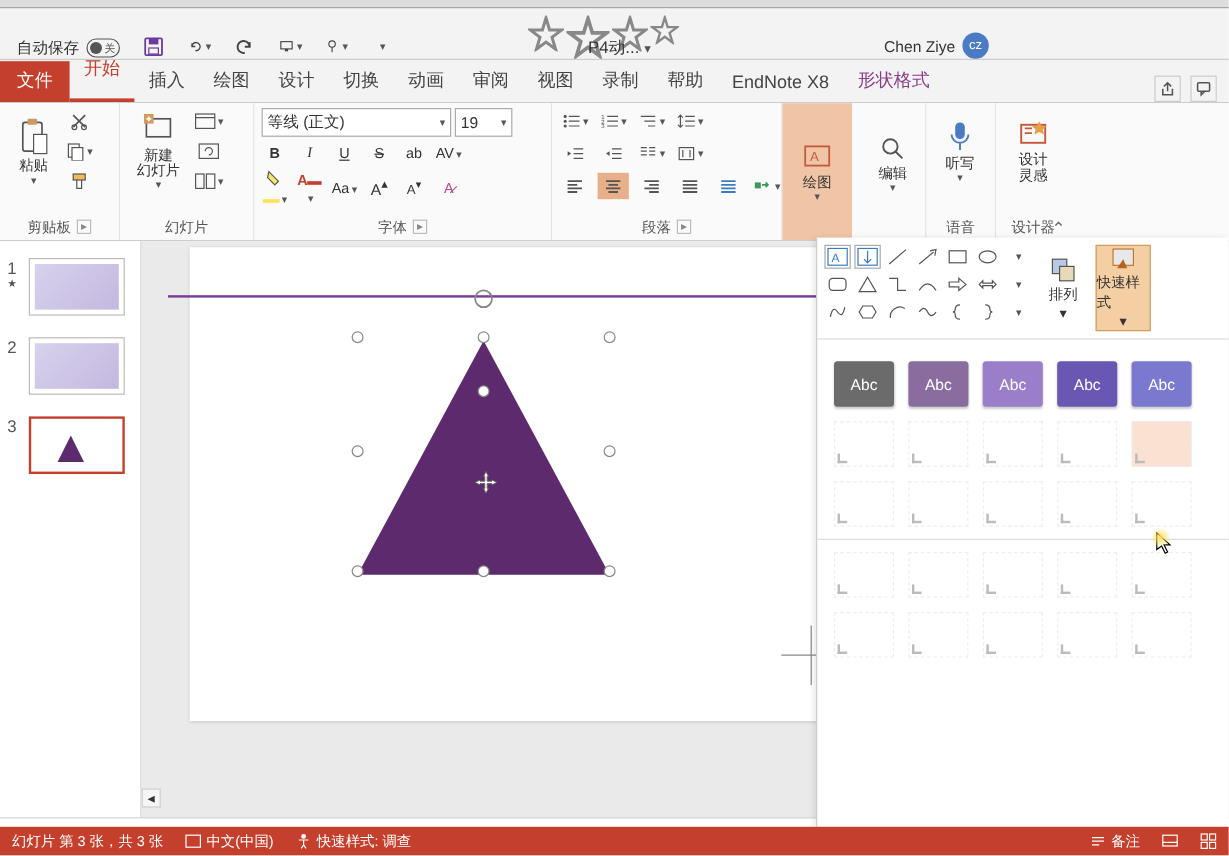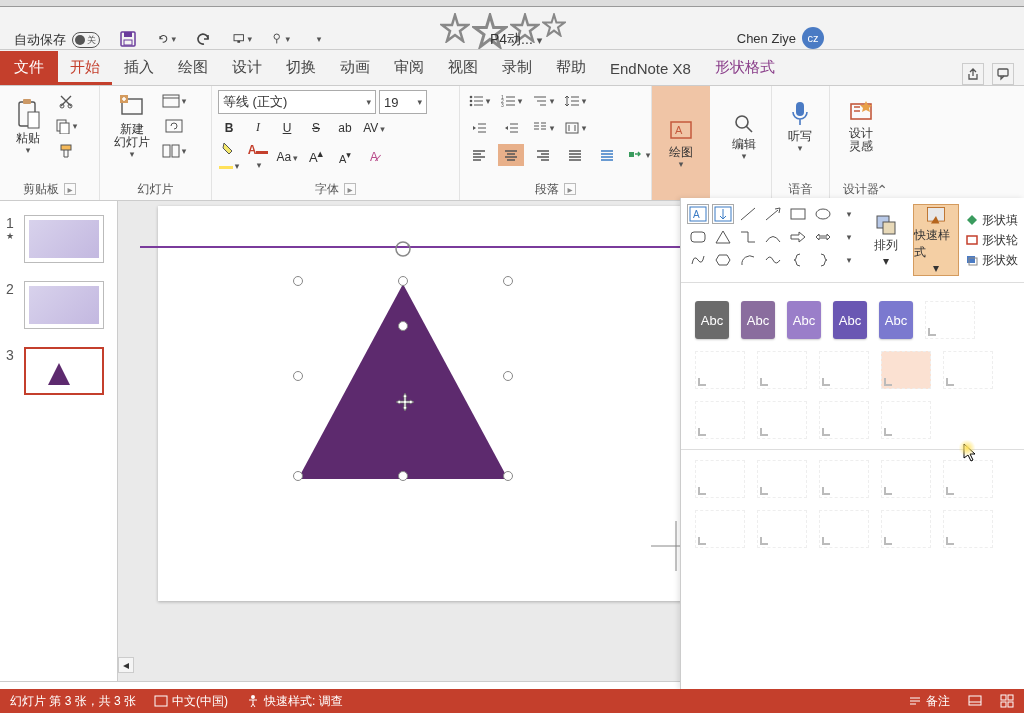--- a/index.html
+++ b/index.html
@@ -17,21 +17,21 @@
 .docname .chev { font-size:11px; color:#555; }
 .deco-stars { position:absolute; left:440px; display:flex; gap:2px; pointer-events:none; }
 .star { width:30px; height:30px; }
 .star path { fill:none; stroke:#888; stroke-width:2.5; }
 .username { position:absolute; right:200px; display:flex; align-items:center; gap:6px; font-size:13px; }
 .avatar { width:22px; height:22px; border-radius:50%; background:#4a7bc4; color:#fff; display:flex; align-items:center; justify-content:center; font-size:11px; }
 .winbtns { position:absolute; right:8px; display:flex; gap:26px; }
 .tabs { height:36px; background:#f3f3f3; display:flex; align-items:flex-end; border-bottom:1px solid #ccc; }
 .tab { padding:7px 12px 8px; font-size:15px; color:#444; cursor:pointer; }
 .tab.file { background:#c43f2c; color:#fff; padding:7px 14px 8px; }
-.tab.active { color:#c43f2c; border-bottom:3px solid #c43f2c; padding-bottom:5px; font-weight:500;margin-top:24px; }
+.tab.active { color:#c43f2c; border-bottom:3px solid #c43f2c; padding-bottom:15px; font-weight:500;margin-top:24px; }
 .tab.context { color:#8a3e8a;margin-top:20px; }
 .tabs-right { margin-left:auto; display:flex; gap:8px; margin-right:10px; }
 .tabs-right .sq { width:22px; height:22px; border:1px solid #ccc; display:flex; align-items:center; justify-content:center; cursor:pointer; }
 .ribbon { height:115px; background:#fafafa; display:flex; border-bottom:1px solid #ccc; }
 .rgroup { display:flex; flex-direction:column; padding:4px 6px 2px; border-right:1px solid #e3e3e3; position:relative; }
 .rgroup .g-body { flex:1; display:flex; align-items:flex-start; }
 .rgroup .g-title { text-align:center; font-size:12px; color:#555; height:18px; display:flex; justify-content:center; align-items:center; gap:5px;}
 .dlaunch { font-size:10px; color:#888; border:1px solid #bbb; width:12px; height:12px; display:flex; align-items:center; justify-content:center;}
 .bigbtn { display:flex; flex-direction:column; align-items:center; justify-content:center; width:44px; height:72px; cursor:pointer; font-size:12px; }
 .bigbtn .lbl { margin-top:2px; text-align:center; line-height:13px; }
@@ -86,21 +86,21 @@
 .shape-col { display:flex; flex-direction:column; gap:3px; }
 .shape-row { display:flex; gap:3px; }
 .shp { width:22px; height:20px; display:flex; align-items:center; justify-content:center; cursor:pointer; }
 .shp svg { width:18px; height:16px; }
 .shp.boxed { border:1px solid #aaa; }
 .arrange-btn, .quickstyle-btn { display:flex; flex-direction:column; align-items:center; justify-content:center; width:46px; height:72px; font-size:12px; border:1px solid transparent; cursor:pointer; }
 .quickstyle-btn.selected { background:#f4cfa4; border:1px solid #d49b5e; }
 .shape-opts { display:flex; flex-direction:column; gap:3px; margin-left:2px; justify-content:center; }
 .shape-opts .opt { display:flex; align-items:center; gap:3px; font-size:12px; cursor:pointer; white-space:nowrap; overflow:hidden; }
 .style-grid { padding:18px 10px 10px 14px; display:flex; gap:12px; flex-wrap:wrap; }
-.style-swatch { width:34px; height:38px; border-radius:3px; display:flex; align-items:center; justify-content:center; color:#fff; font-size:13px; cursor:pointer; box-shadow:0 1px 2px rgba(0,0,0,.2);text-align:center;}
+.style-swatch { width:50px; height:38px; border-radius:3px; display:flex; align-items:center; justify-content:center; color:#fff; font-size:13px; cursor:pointer; box-shadow:0 1px 2px rgba(0,0,0,.2);text-align:center;}
 .empty-swatch { width:50px; height:38px; border:1px dashed #eee; position:relative; cursor:pointer;}
 .empty-swatch::after { content:''; position:absolute; left:2px; bottom:2px; width:6px; height:6px; border-left:2px solid #bbb; border-bottom:2px solid #bbb;}
 .preset-section { border-top:1px solid #ddd; padding:10px 14px;}
 .preset-title { font-weight:600; font-size:14px; margin-bottom:16px;}
 .preset-grid { display:flex; gap:12px; flex-wrap:wrap;}
 .cursor-spot { position:absolute; left:963px; top:443px; pointer-events:none;}
 .cursor-spot .glow { width:18px; height:16px; background:radial-gradient(circle,#ffe15a,transparent 70%); position:absolute; left:-5px; top:-3px;}
 .droparrow { font-size:9px; color:#555; margin-left:2px;}
 </style>
 </head>
@@ -719,41 +719,20 @@
         <span class="chev">▾</span>
     </div>
     <div class="quickstyle-btn selected">
       <svg width="26" height="26" viewBox="0 0 26 26">
           <rect x="3" y="3" width="20" height="16" fill="#e8e8e8" stroke="#b5651d"></rect>
           <path d="M7 22 L13 13 L17 22" fill="#b5651d"></path>
         </svg>
       <span>快速样式</span>
         <span class="chev">▾</span>
     </div>
-    <div class="shape-opts">
-      <div class="opt">
-          <svg width="14" height="12" viewBox="0 0 14 12">
-            <path d="M7 1 L12 6 L7 11 L2 6 Z" fill="#3a9b5e"></path>
-          </svg>
-          <span>形状填</span>
-        </div>
-      <div class="opt">
-          <svg width="14" height="12" viewBox="0 0 14 12">
-            <rect x="2" y="2" width="10" height="8" fill="none" stroke="#c43f2c" stroke-width="1.5"></rect>
-          </svg>
-          <span>形状轮</span>
-        </div>
-      <div class="opt">
-          <svg width="14" height="12" viewBox="0 0 14 12">
-            <rect x="2" y="2" width="8" height="7" fill="#4a7bc4"></rect>
-            <rect x="4" y="4" width="8" height="7" fill="none" stroke="#888"></rect>
-          </svg>
-          <span>形状效</span>
-        </div>
-    </div>
   </div>
 
   <div class="style-grid">
     <div class="style-swatch" style="background:#6b6b6b">Abc</div>
     <div class="style-swatch" style="background:#8a6d9e">Abc</div>
     <div class="style-swatch" style="background:#9a7ec9">Abc</div>
     <div class="style-swatch" style="background:#6a57b3">Abc</div>
     <div class="style-swatch" style="background:#7b79cf">Abc</div>
     <div class="empty-swatch"></div>
     <div class="empty-swatch"></div>

